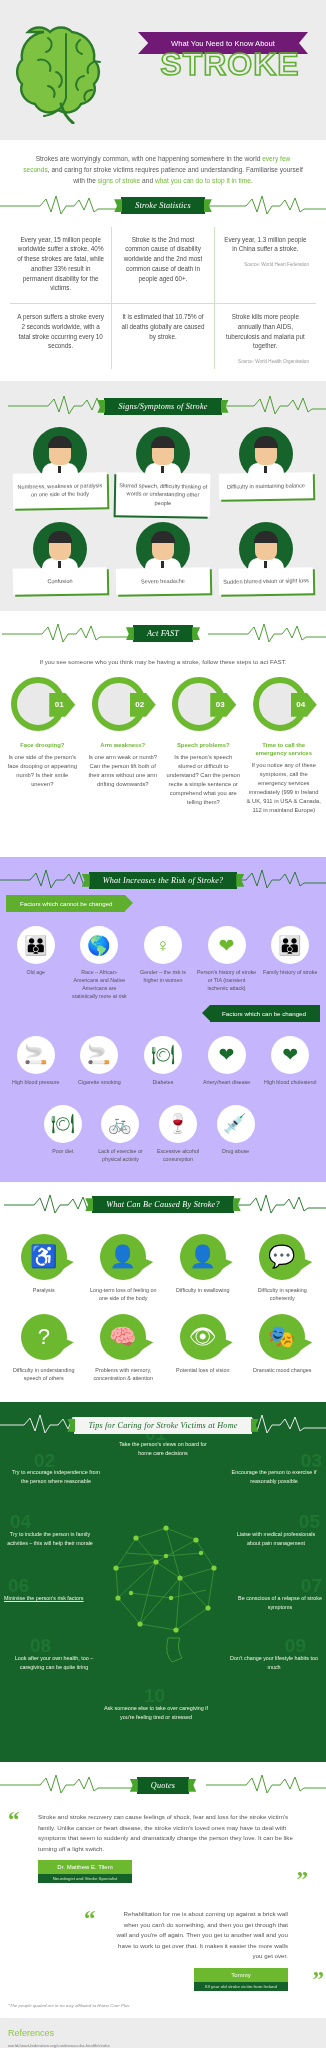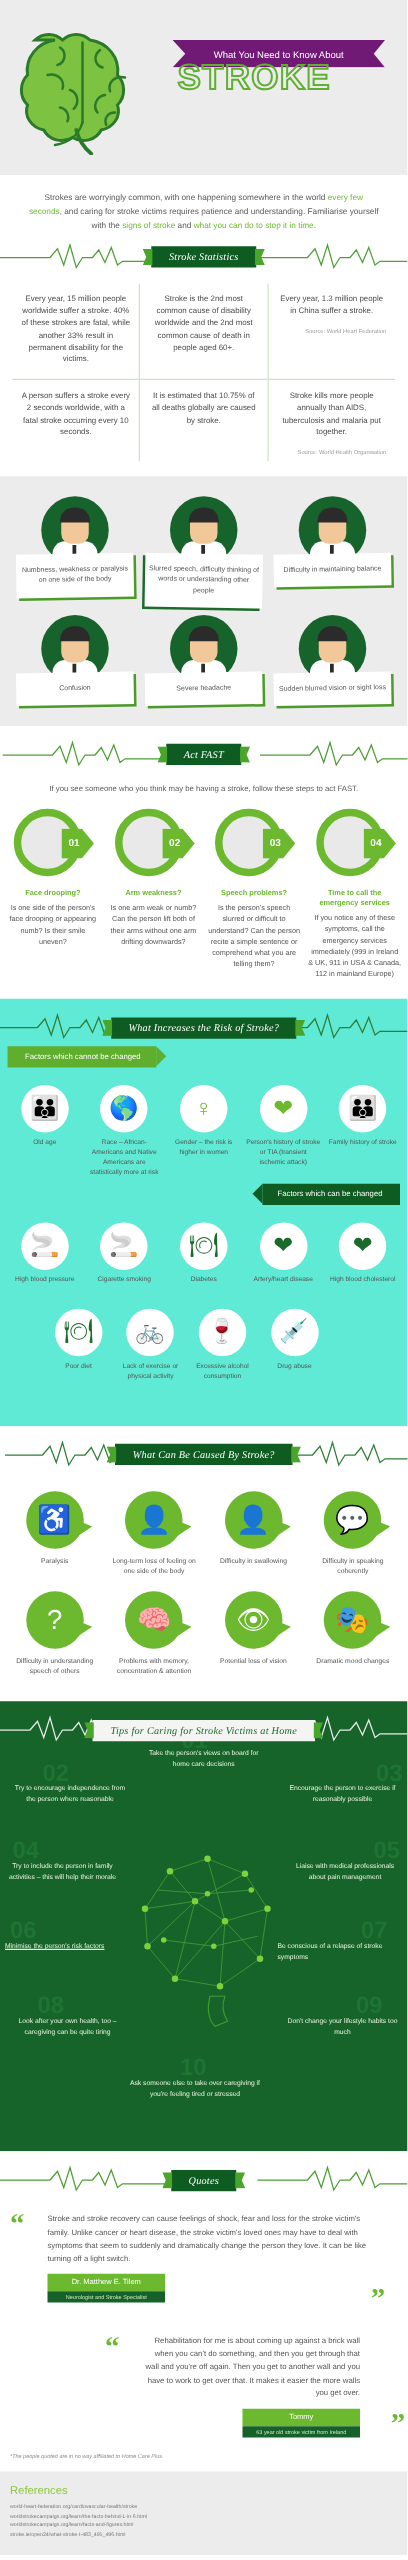--- a/index.html
+++ b/index.html
@@ -35,22 +35,22 @@
   .header .brain { position:absolute; left:14px; top:20px; width:112px; height:104px; }
   .hd-ribbon {
     position:absolute; right:18px; top:32px; width:170px; height:22px;
     background:#701a75; color:#fff; display:flex; align-items:center; justify-content:center;
     font-size:7.6px; 
     clip-path:polygon(0 0,100% 0,100% 100%,0 100%,6% 50%);
   }
   .hd-ribbon::after{content:""; position:absolute; right:0; top:0; width:9px; height:100%;
     background:#ececec; clip-path:polygon(100% 0,100% 100%,0 50%);}
   .hd-title {
-    position:absolute; right:8px; top:48px; width:176px; 
-    font-size:28px; font-weight:bold; letter-spacing:1px; line-height:1;
+    position:absolute; right:8px; top:48px; width:176px; text-align:center;
+    font-size:32px; font-weight:bold; letter-spacing:1px; line-height:1;
     color:transparent; -webkit-text-stroke:1.6px #5fb030;
   }
 
   
   .intro { background:#fff; padding:14px 22px 4px; text-align:center;
            font-size:6.6px; line-height:1.65; color:#5a5a5a; }
   .g { color:#6fba35; }
 
   
   .stats { background:#fff; padding:6px 10px 12px; }
@@ -94,21 +94,21 @@
   .fast .num {
     position:absolute; right:-2px; top:16px; width:26px; height:24px; background:#6cb82f;
     color:#fff; font-size:8px; font-weight:bold; display:flex; align-items:center; justify-content:center;
     clip-path:polygon(0 0,62% 0,100% 50%,62% 100%,0 100%);
     padding-right:6px;
   }
   .fast h4 { color:#6cb82f; font-size:5.9px; margin:0 0 4px; line-height:1.4; font-weight:bold; }
   .fast p { font-size:5.8px; line-height:1.55; color:#555; }
 
   
-  .risk-wrap { background:#5eead4; padding:8px 0 31px; }
+  .risk-wrap { background:#c4b5fd; padding:8px 0 14px;margin-top:28px; }
   .tab {
     display:inline-flex; align-items:center; height:17px; padding:0 12px;
     color:#fff; font-size:6.2px; position:relative;
   }
   .tab.left { background:#5fae2e; margin-left:6px; padding-left:14px; }
   .tab.left::after{content:"";position:absolute;right:-8px;top:0;border:8.5px solid transparent;border-left-color:#5fae2e;border-right:0;}
   .tab.right { background:#0f5c22; margin-left:auto; margin-right:6px; padding-right:14px; }
   .tab.right::before{content:"";position:absolute;left:-8px;top:0;border:8.5px solid transparent;border-right-color:#0f5c22;border-left:0;}
   .tabrow{display:flex;}
   .risk-grid{ display:flex; flex-wrap:wrap; padding:10px 4px 0; }
@@ -200,20 +200,27 @@
         <div class="cell">It is estimated that 10.75% of all deaths globally are caused by stroke.</div>
         <div class="cell">
           <span>Stroke kills more people annually than AIDS, tuberculosis and malaria put together.</span>
           <div class="src">Source: World Health Organisation</div>
         </div>
       </div>
     </div>
   </div>
 
   <div class="sec sym-wrap">
+    <div class="banner">
+      <svg class="ecg" viewBox="0 0 326 24" preserveAspectRatio="none">
+        <path d="M0 12h40l6-7 5 13 5-16 5 18 5-8h8l5-6 5 10 5-12 5 14 4-3h40" fill="none" stroke="#4f9e36" stroke-width="1"></path>
+        <path d="M206 12h40l6-7 5 13 5-16 5 18 5-8h8l5-6 5 10 5-12 5 14 4-3h26" fill="none" stroke="#4f9e36" stroke-width="1"></path>
+      </svg>
+      <div class="ribbon">Signs/Symptoms of Stroke</div>
+    </div>
 
     <div class="sym-grid">
       <div class="sym">
         <div class="circ">
           <div class="p-body"></div>
             <div class="p-head"></div>
             <div class="p-hair"></div>
             <div class="p-tie"></div>
         </div>
         <div class="note">Numbness, weakness or paralysis on one side of the body</div>
@@ -538,21 +545,21 @@
         <span>Try to include the person in family activities – this will help their morale</span>
       </div>
       <div class="tip" style="right:4px; top:84px; text-align:center;">
         <div class="n" style="right:2px; top:-18px;">05</div>
         <span>Liaise with medical professionals about pain management</span>
       </div>
       <div class="tip" style="left:4px; top:148px;text-decoration:underline;">
         <div class="n" style="left:4px; top:-18px;">06</div>
         <span>Minimise the person's risk factors</span>
       </div>
-      <div class="tip" style="right:12px; top:148px; text-align:left;">
+      <div class="tip" style="right:0; top:148px; text-align:center;">
         <div class="n" style="right:4px; top:-18px;">07</div>
         <span>Be conscious of a relapse of stroke symptoms</span>
       </div>
       <div class="tip" style="left:8px; top:208px; text-align:center;">
         <div class="n" style="left:22px; top:-18px;">08</div>
         <span>Look after your own health, too – caregiving can be quite tiring</span>
       </div>
       <div class="tip" style="right:6px; top:208px; text-align:center;">
         <div class="n" style="right:14px; top:-18px;">09</div>
         <span>Don't change your lifestyle habits too much</span>

